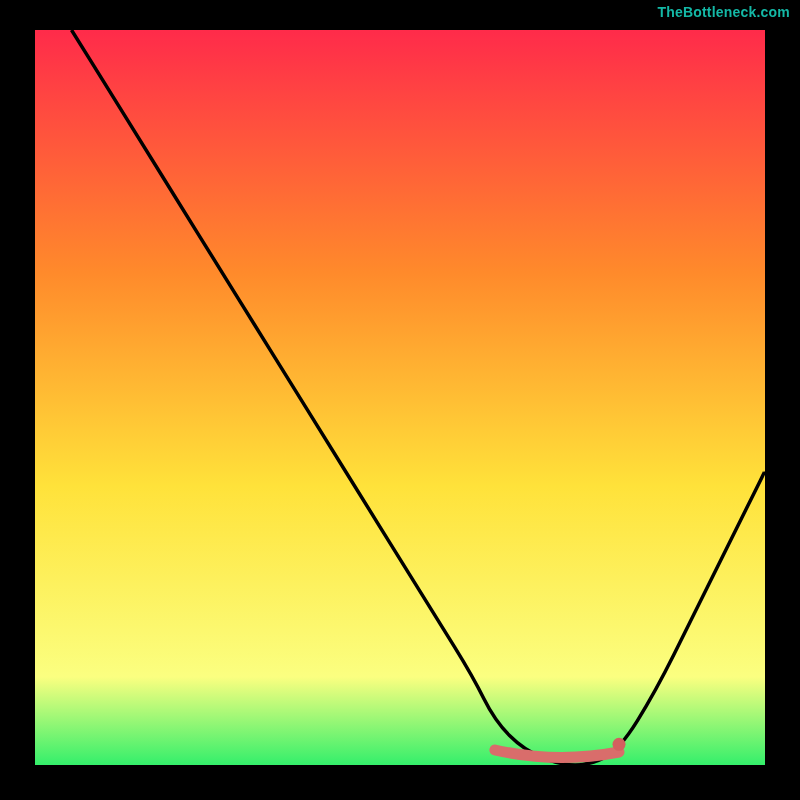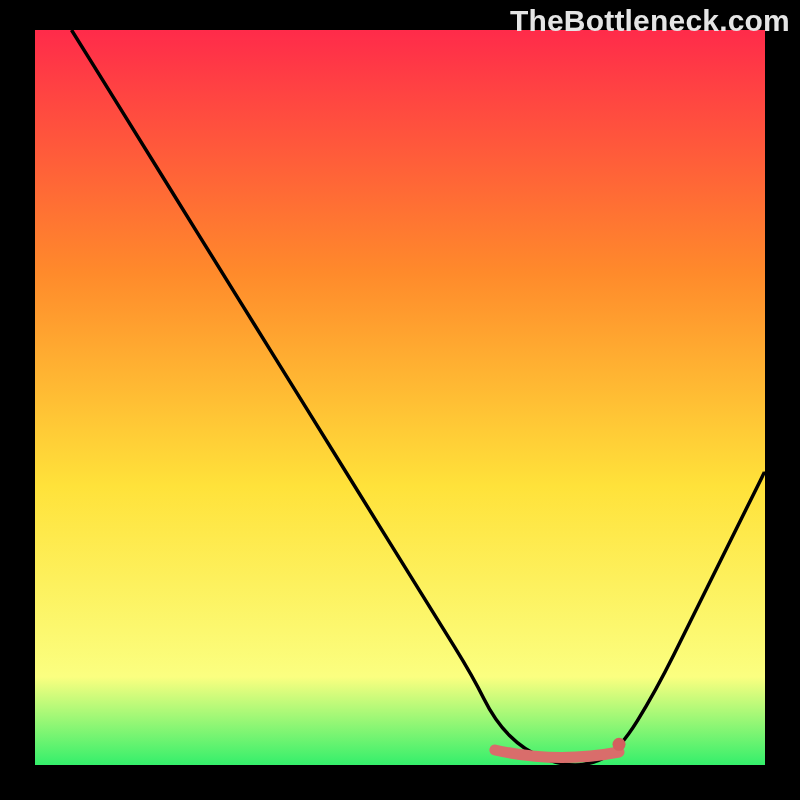--- a/index.html
+++ b/index.html
@@ -14,22 +14,22 @@
   .frame {
     position: relative;
     width: 800px;
     height: 800px;
     background: #000;
   }
   .watermark {
     position: absolute;
     top: 4px;
     right: 10px;
-    color: #e5e5e5;
-    font-size: 30px;
+    color: #14b8a6;
+    font-size: 14px;
     font-weight: 600;
     letter-spacing: 0.2px;
     z-index: 20;
   }
   .plot-wrap {
     position: absolute;
     left: 35px;
     top: 30px;
     width: 730px;
     height: 735px;

